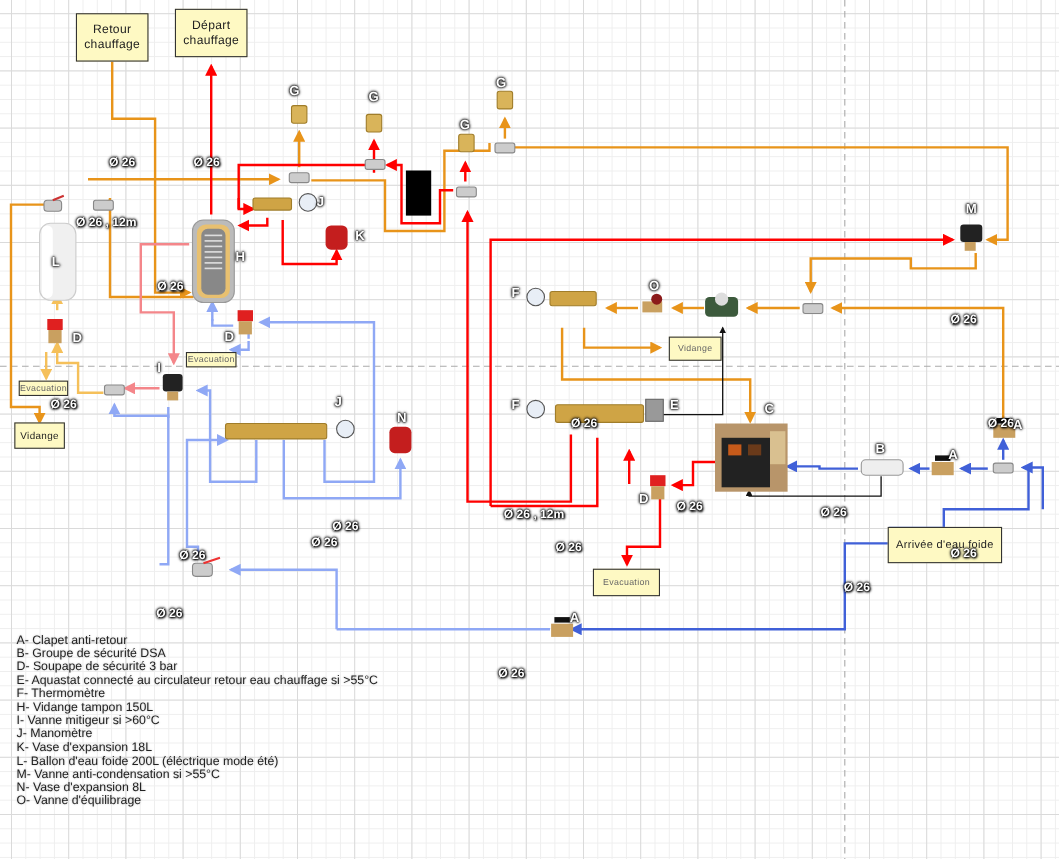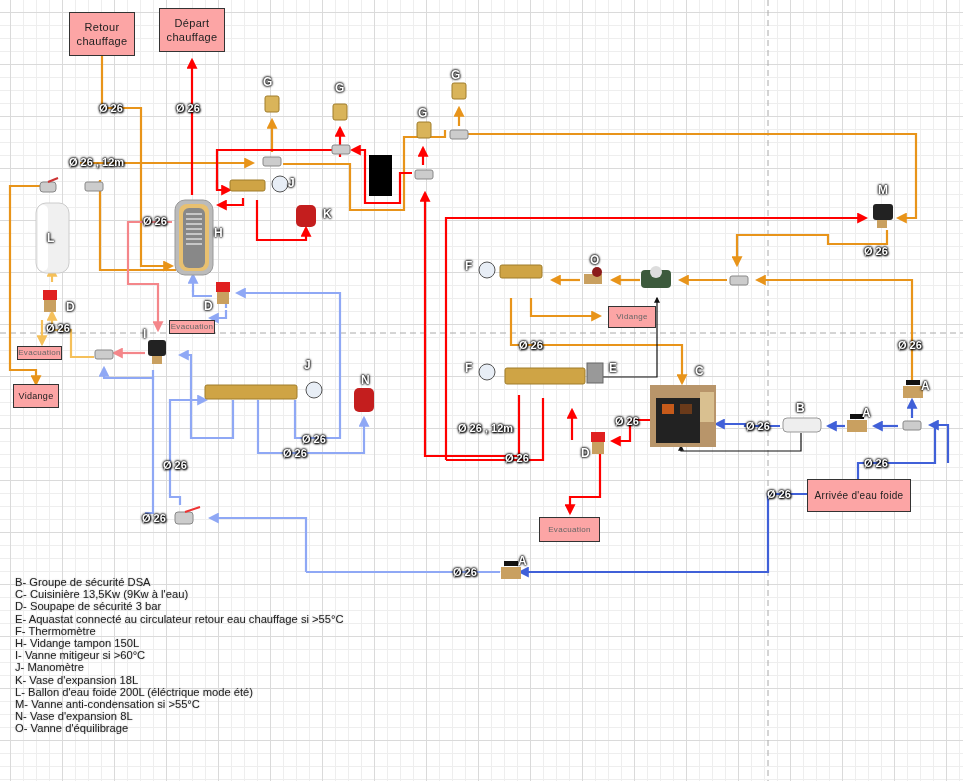--- a/index.html
+++ b/index.html
@@ -6,23 +6,23 @@
   body{width:963px;height:781px;position:relative;overflow:hidden;background:#fff;font-family:"Liberation Sans",sans-serif;}
   #grid{position:absolute;left:0;top:0;width:963px;height:781px;
     background-image:
       linear-gradient(to right,#dadada 1px,transparent 1px),
       linear-gradient(to bottom,#dadada 1px,transparent 1px),
       linear-gradient(to right,#eeeeee 1px,transparent 1px),
       linear-gradient(to bottom,#eeeeee 1px,transparent 1px);
     background-size:52px 52px,52px 52px,13px 13px,13px 13px;
     background-position:10px 12px,10px 12px,10px 12px,10px 12px;}
   svg#pipes{position:absolute;left:0;top:0;}
-  .box{position:absolute;background:#fca5a5;border:1px solid #333;font-size:11px;color:#222;display:flex;align-items:center;justify-content:center;text-align:center;line-height:14px;letter-spacing:0.3px;}
+  .box{position:absolute;background:#fef9c3;border:1px solid #333;font-size:11px;color:#222;display:flex;align-items:center;justify-content:center;text-align:center;line-height:14px;letter-spacing:0.3px;}
   .box.small{font-size:8px;color:#666;}
-  .dim{position:absolute;font-size:11px;font-weight:bold;color:#fff;text-shadow:0 0 2px #000,0 0 2px #000,0 0 3px #000,1px 1px 2px #000;white-space:nowrap;}
+  .dim{position:absolute;font-size:11px;font-weight:bold;color:#fff;text-shadow:0 0 2px #000,0 0 2px #000,0 0 3px #000,1px 1px 2px #000;white-space:nowrap;margin-top:40px;}
   .lbl{position:absolute;font-size:12px;font-weight:bold;color:#fff;text-shadow:0 0 2px #000,0 0 2px #000,0 0 3px #000;}
   .legend{position:absolute;left:15px;top:576px;font-size:11.2px;line-height:12.2px;color:#222;text-shadow:0 0 2px #bbb;}
   .legend div{white-space:nowrap;}
 </style>
 </head>
 <body>
 
 <div id="grid"></div>
 
 <svg id="pipes" width="963" height="781">
@@ -286,22 +286,22 @@
 <div class="lbl" style="left:465px;top:361px;">F</div>
 <div class="lbl" style="left:590px;top:253px;">O</div>
 <div class="lbl" style="left:609px;top:361px;">E</div>
 <div class="lbl" style="left:695px;top:364px;">C</div>
 <div class="lbl" style="left:796px;top:401px;">B</div>
 <div class="lbl" style="left:862px;top:406px;">A</div>
 <div class="lbl" style="left:921px;top:379px;">A</div>
 <div class="lbl" style="left:518px;top:554px;">A</div>
 
 <div class="legend">
+  <div>A- Clapet anti-retour</div>
   <div>B- Groupe de sécurité DSA</div>
-  <div>C- Cuisinière 13,5Kw (9Kw à l'eau)</div>
   <div>D- Soupape de sécurité 3 bar</div>
   <div>E- Aquastat connecté au circulateur retour eau chauffage si &gt;55°C</div>
   <div>F- Thermomètre</div>
   <div>H- Vidange tampon 150L</div>
   <div>I- Vanne mitigeur si &gt;60°C</div>
   <div>J- Manomètre</div>
   <div>K- Vase d'expansion 18L</div>
   <div>L- Ballon d'eau foide 200L (éléctrique mode été)</div>
   <div>M- Vanne anti-condensation si &gt;55°C</div>
   <div>N- Vase d'expansion 8L</div>

